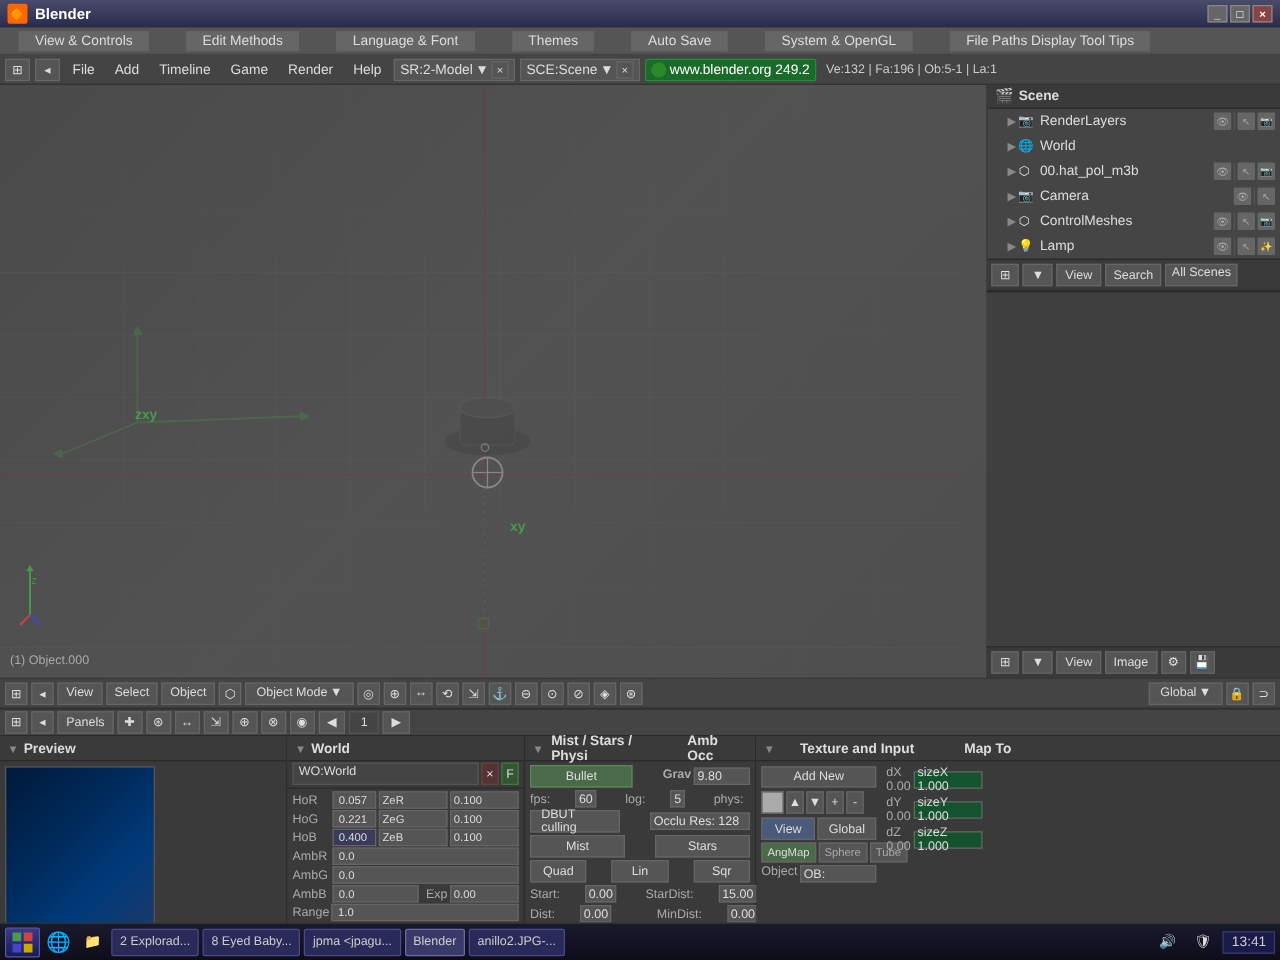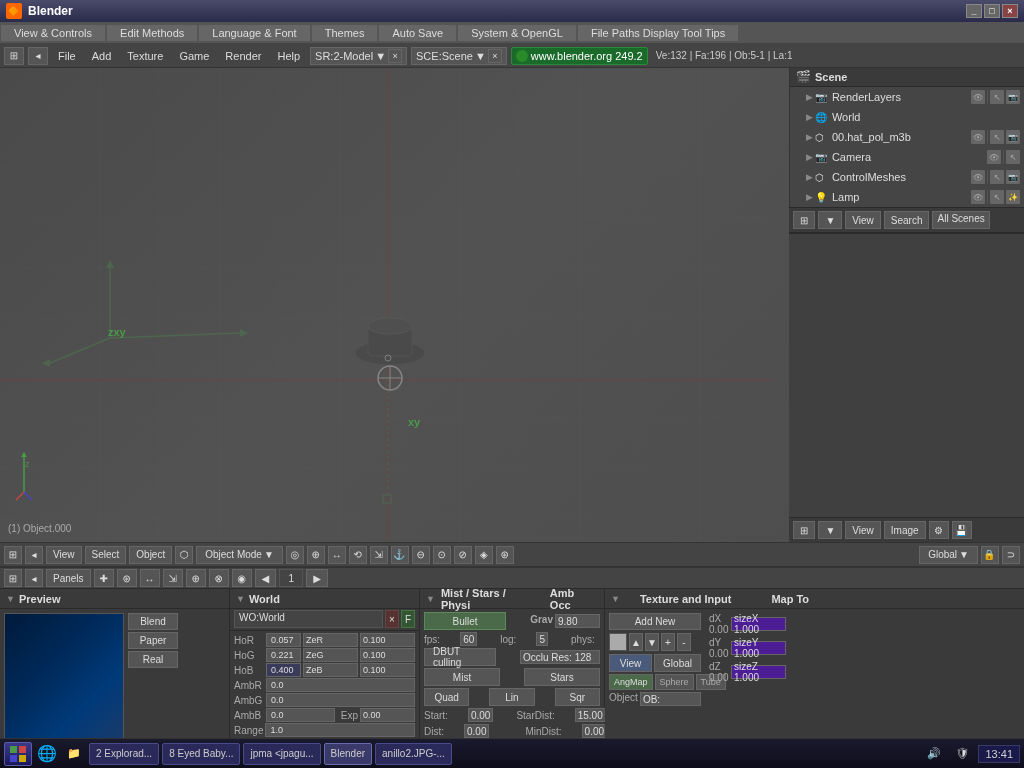--- a/index.html
+++ b/index.html
@@ -31,21 +31,21 @@
     .top-tab {
       padding: 2px 12px;
       border: 1px solid #666;
       background: #666;
       color: #ddd;
       font-size: 11px;
       cursor: pointer;
       height: 16px;
       display: flex;
       align-items: center;
-      margin: 0 1px;
+      margin: 0 15px;
     }
 
     
     #header-bar {
       background: #444;
       height: 24px;
       display: flex;
       align-items: center;
       padding: 0 4px;
       gap: 4px;
@@ -259,21 +259,21 @@
       flex: 1;
       background: #3a3a3a;
       display: flex;
       flex-direction: column;
     }
     #tex-content { display: flex; flex: 1; }
     #tex-left { width: 100px; padding: 4px; }
     #tex-right { flex: 1; padding: 4px; }
     .tex-grid-row { display: flex; align-items: center; margin-bottom: 2px; gap: 2px; }
     .tex-label { color: #aaa; font-size: 10px; width: 20px; }
-    .tex-field2 { background: #4c1d95; border: 1px solid #666; color: #ddd; font-size: 10px; padding: 1px 2px; width: 55px; height: 14px; display: flex; align-items: center; }
+    .tex-field2 { background: #14532d; border: 1px solid #666; color: #ddd; font-size: 10px; padding: 1px 2px; width: 55px; height: 14px; display: flex; align-items: center; }
     .add-new-btn { background: #555; border: 1px solid #666; color: #ddd; font-size: 10px; padding: 2px 8px; cursor: pointer; width: 100%; text-align: center; margin-bottom: 3px; }
     .tex-swatch-row { display: flex; gap: 2px; margin-bottom: 3px; }
     .tex-swatch { width: 18px; height: 18px; background: #888; border: 1px solid #555; cursor: pointer; }
     .tex-arrow-btn { background: #555; border: 1px solid #666; color: #ddd; font-size: 10px; width: 14px; height: 18px; display: flex; align-items: center; justify-content: center; cursor: pointer; }
     .view-global-row { display: flex; gap: 2px; margin-bottom: 2px; }
     .vg-btn { background: #555; border: 1px solid #666; color: #ddd; font-size: 10px; padding: 1px 8px; cursor: pointer; height: 18px; display: flex; align-items: center; flex: 1; justify-content: center; }
     .vg-btn.active { background: #4a5a7a; }
     .ang-map-row { display: flex; gap: 2px; margin-bottom: 2px; }
     .am-btn { background: #555; border: 1px solid #666; color: #aaa; font-size: 9px; padding: 1px 4px; cursor: pointer; height: 16px; display: flex; align-items: center; }
     .am-btn.active { background: #4a6a4a; color: #ddd; }
@@ -324,21 +324,21 @@
   <div class="top-tab">Auto Save</div>
   <div class="top-tab">System &amp; OpenGL</div>
   <div class="top-tab">File Paths Display Tool Tips</div>
 </div>
 
 <div id="header-bar">
   <div class="header-icon-btn">⊞</div>
   <div class="header-icon-btn">◂</div>
   <span class="header-menu-item">File</span>
   <span class="header-menu-item">Add</span>
-  <span class="header-menu-item">Texture</span>
+  <span class="header-menu-item">Timeline</span>
   <span class="header-menu-item">Game</span>
   <span class="header-menu-item">Render</span>
   <span class="header-menu-item">Help</span>
   <div class="scene-selector">
     <span>SR:2-Model</span>
     <span>▼</span>
     <div class="header-icon-btn" style="width:14px;height:14px;font-size:9px;">×</div>
   </div>
   <div class="scene-selector">
     <span>SCE:Scene</span>
@@ -559,25 +559,20 @@
 
 <div id="bottom-panels">
 
   <div id="preview-panel">
     <div class="panel-title-bar">
       <span class="panel-title-triangle">▼</span>
       <span class="panel-title">Preview</span>
     </div>
     <div id="preview-content">
       <div id="preview-image"></div>
-      <div id="preview-render-btns">
-        <div class="render-btn">Blend</div>
-        <div class="render-btn">Paper</div>
-        <div class="render-btn">Real</div>
-      </div>
     </div>
   </div>
 
   <div id="world-panel">
     <div class="panel-title-bar">
       <span class="panel-title-triangle">▼</span>
       <span class="panel-title">World</span>
     </div>
     <div id="world-name-row">
       <div class="world-name-field">WO:World</div>

